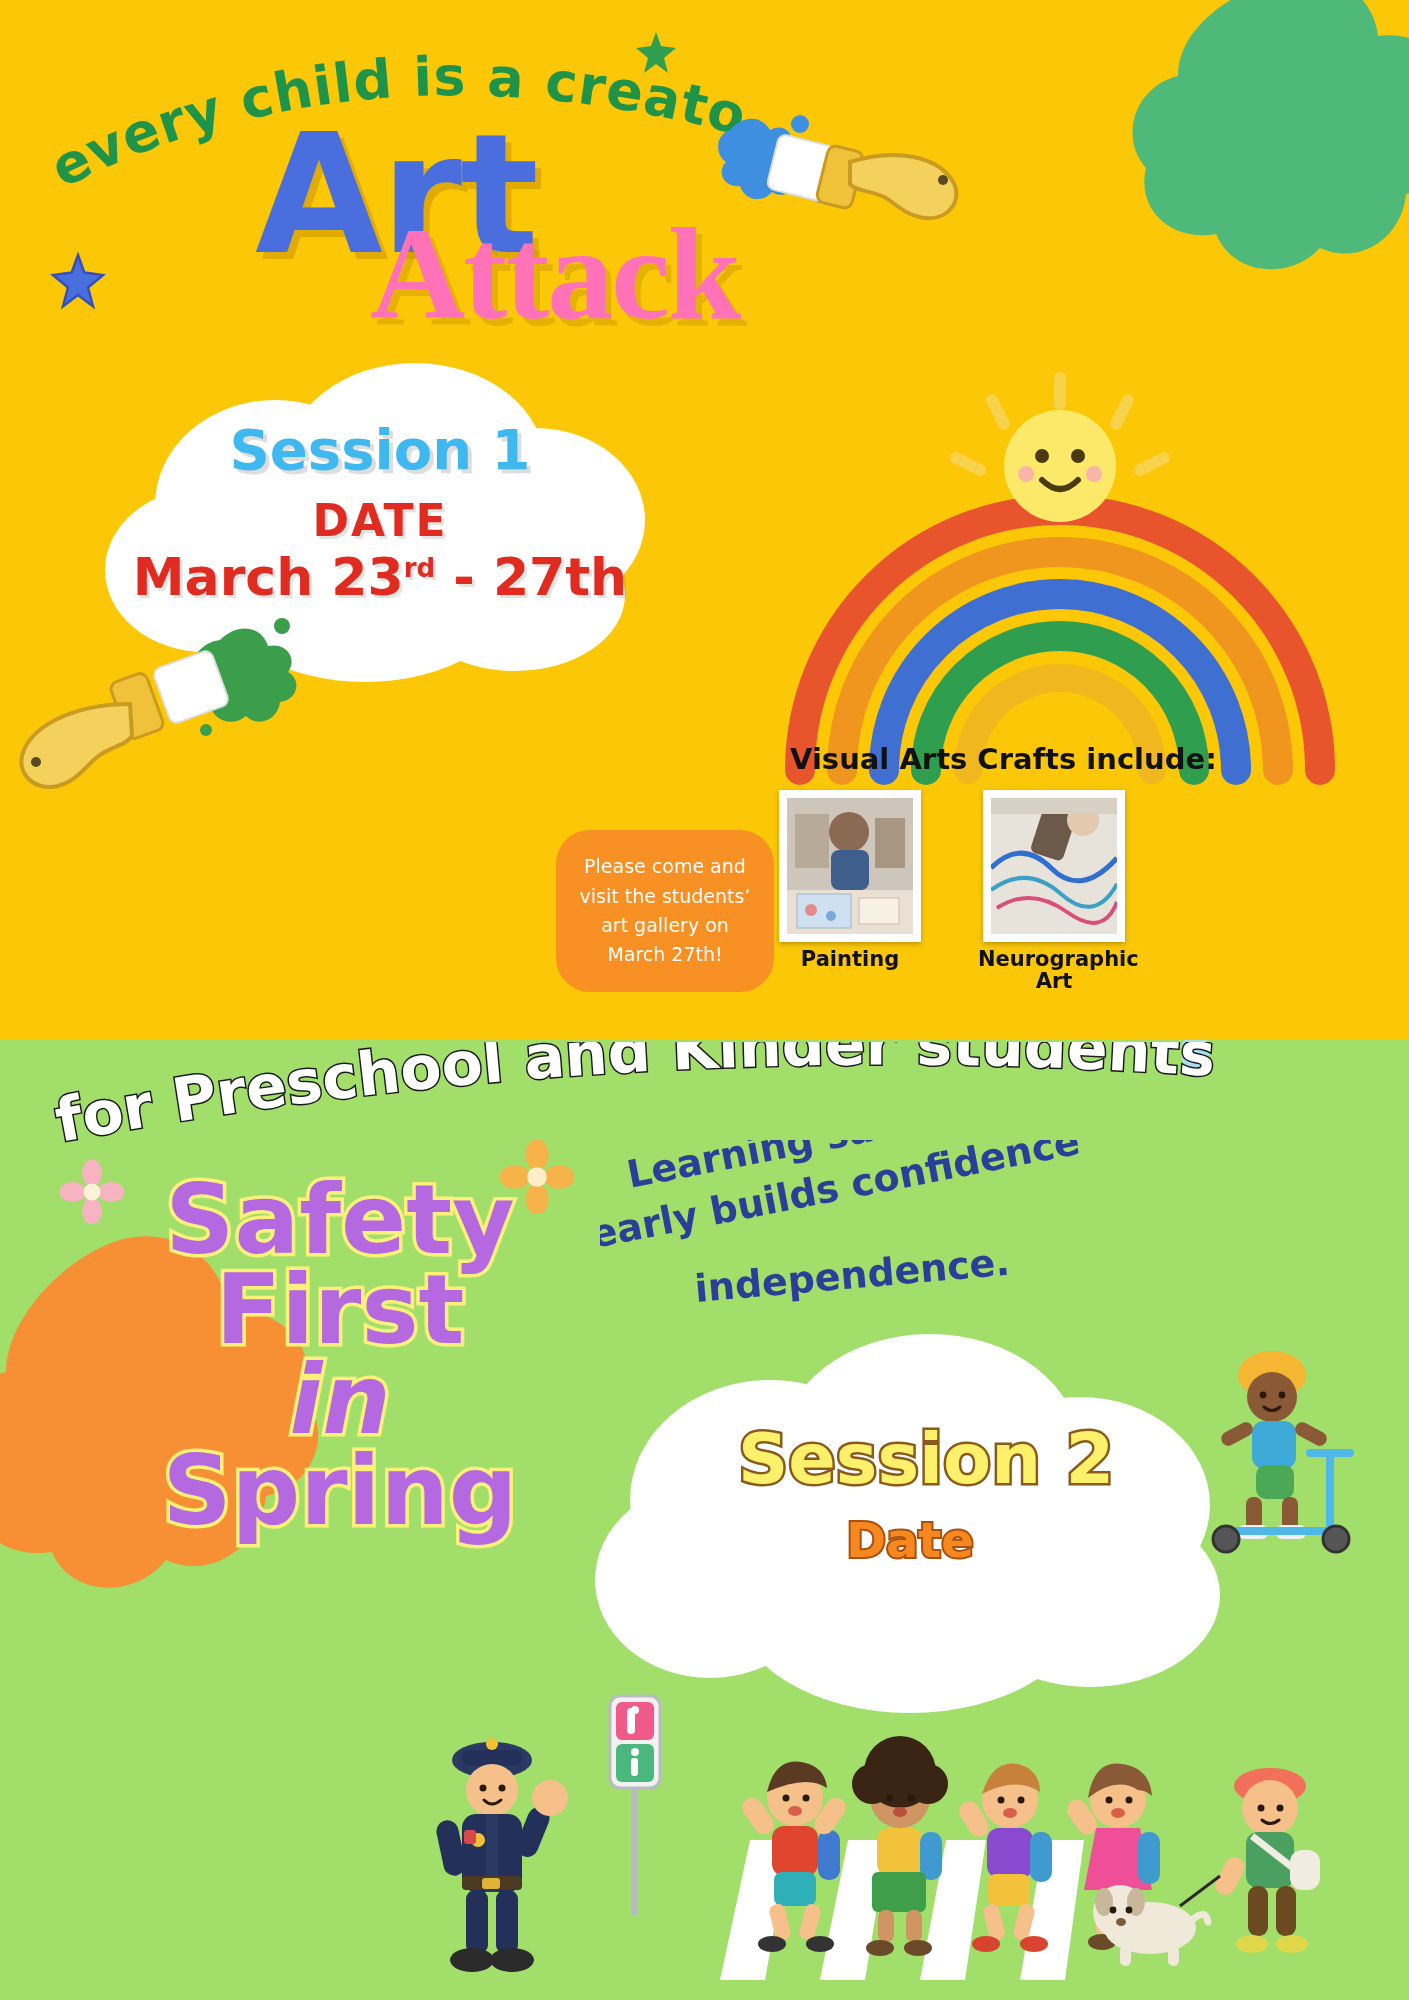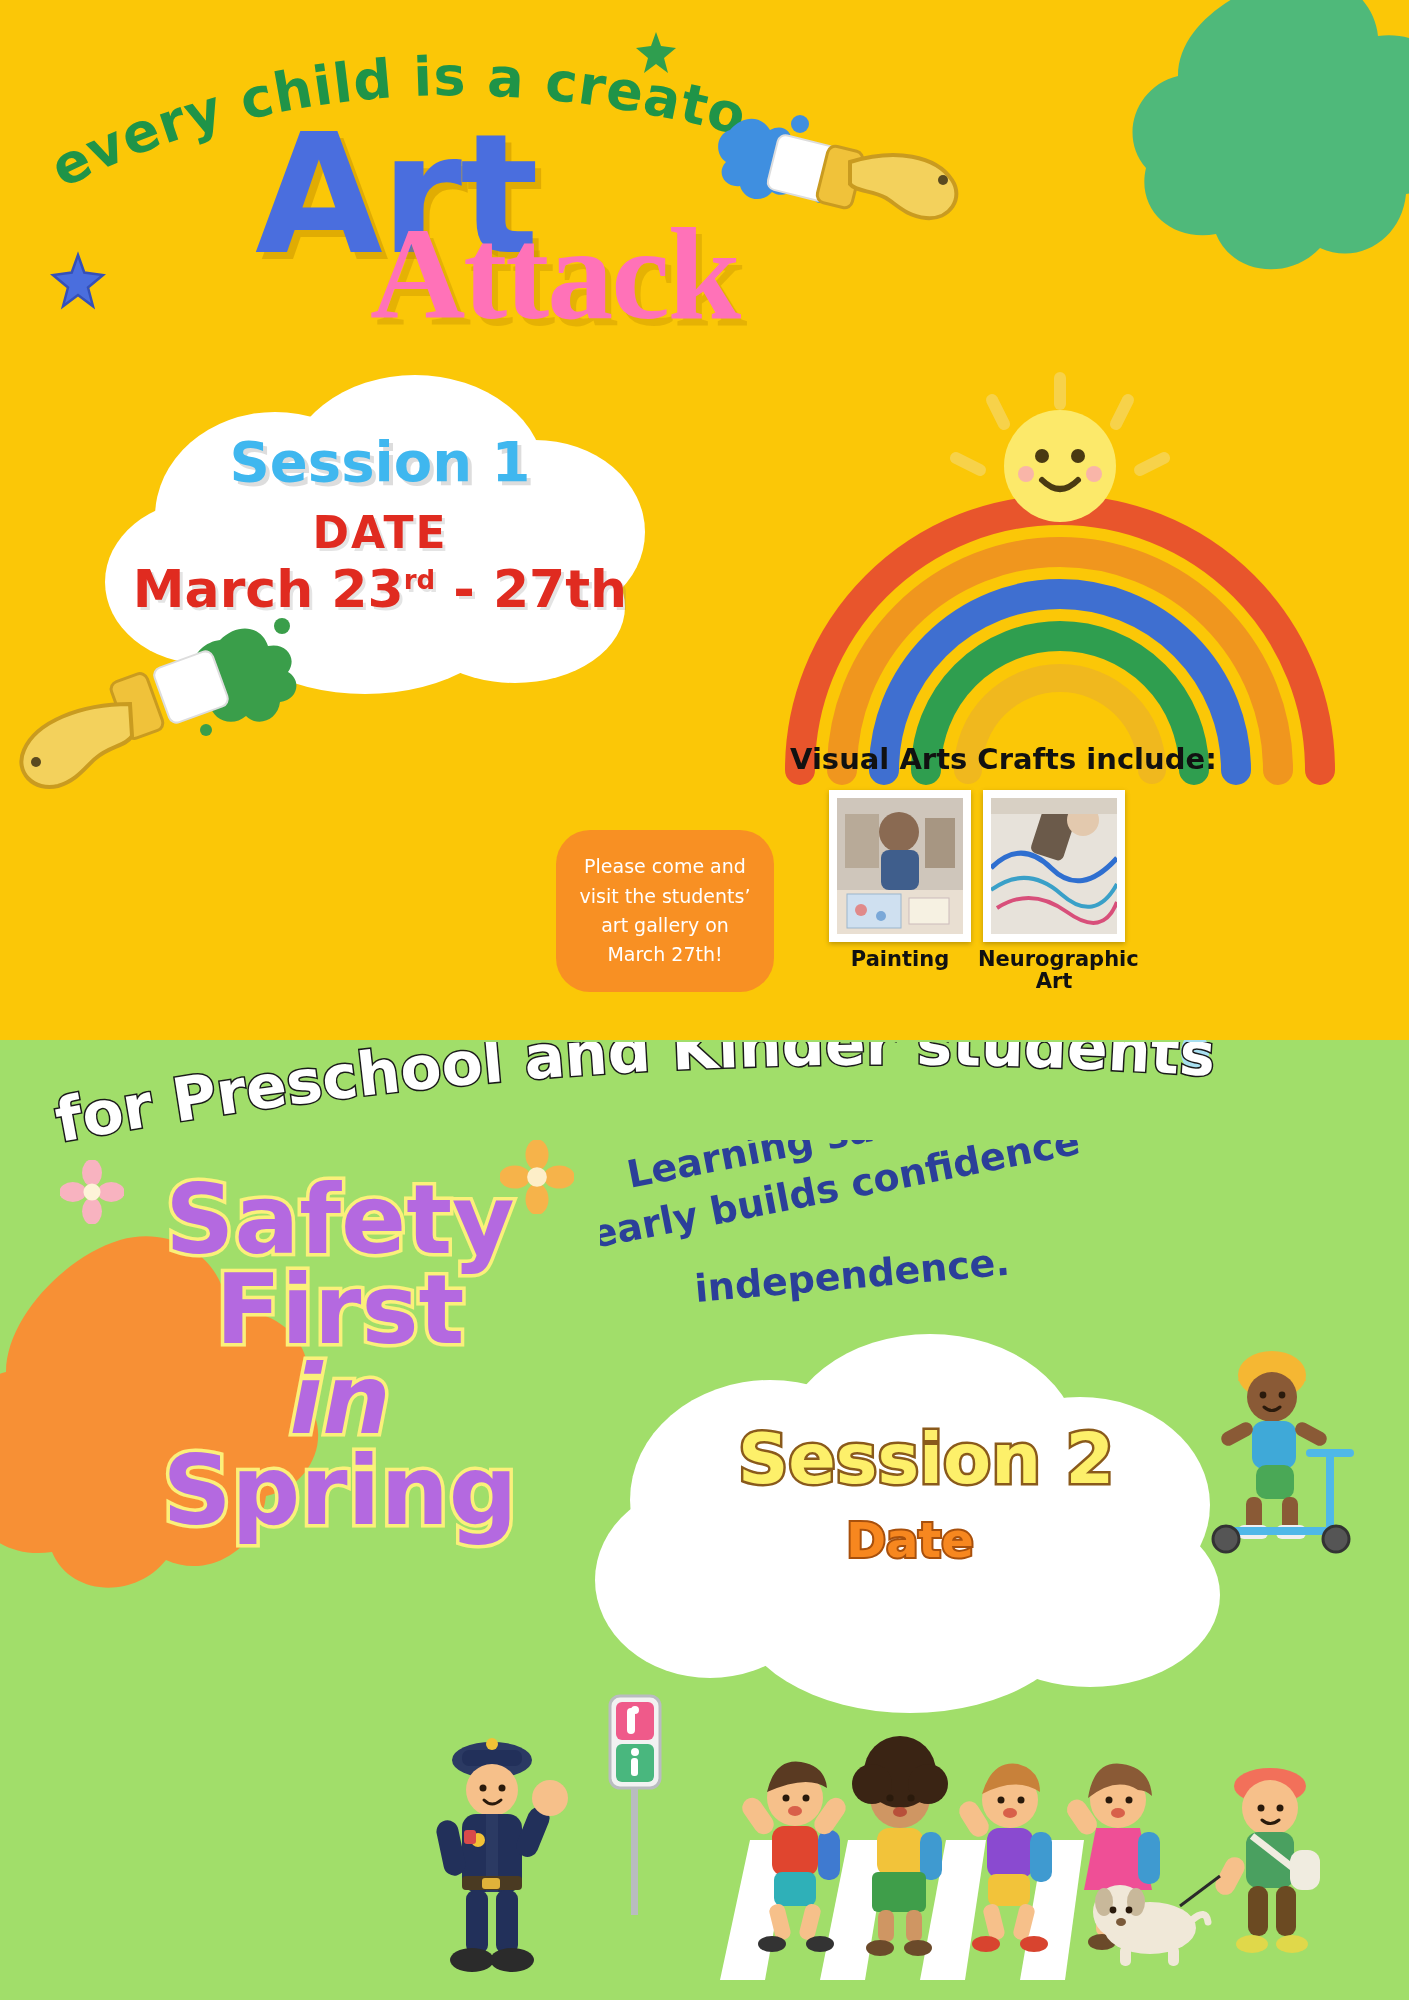--- a/index.html
+++ b/index.html
@@ -34,21 +34,21 @@
   }
   .attack-word{
     position:absolute;left:370px;top:215px;
     font-family:Liberation Serif, serif;font-weight:bold;
     font-size:132px;color:#ff72b8;line-height:.9;
     text-shadow:6px 7px 0 rgba(190,140,0,.35);
     letter-spacing:-2px;
   }
 
   
-  .cloud1{position:absolute;left:95px;top:367px;width:570px;height:330px;}
+  .cloud1{position:absolute;left:95px;top:355px;width:570px;height:330px;}
   .session1{
     position:absolute;left:0;top:62px;width:570px;text-align:center;
     font-family:"DejaVu Sans",sans-serif;font-weight:bold;font-size:56px;
     color:#3fb7ef;text-shadow:4px 4px 0 rgba(120,120,120,.25);
   }
   .date-label1{
     position:absolute;left:0;top:140px;width:570px;text-align:center;
     font-family:"DejaVu Sans",sans-serif;font-weight:bold;font-size:44px;
     color:#e02b20;text-shadow:3px 3px 0 rgba(120,120,120,.2);letter-spacing:2px;
   }
@@ -82,21 +82,21 @@
   .craft{position:absolute;width:152px;text-align:center;}
   .craft .frame{
     width:142px;height:152px;margin:0 auto;
     border:8px solid #fff;box-sizing:border-box;overflow:hidden;position:relative;
     box-shadow:0 2px 5px rgba(0,0,0,.25);
   }
   .craft .cap{
     margin-top:6px;font-family:"DejaVu Sans",sans-serif;font-weight:bold;
     font-size:21px;color:#111;line-height:1.05;
   }
-  .craft1{left:824px;top:790px;}
+  .craft1{left:774px;top:790px;}
   .craft2{left:978px;top:790px;}
   .craft3{left:1162px;top:790px;}
 
   
   .for-students{
     position:absolute;left:50px;top:1042px;width:1330px;height:110px;
   }
   .for-students text{
     font-family:"DejaVu Sans",sans-serif;font-weight:bold;font-size:60px;
     fill:#ffffff;stroke:#1a1a1a;stroke-width:3px;paint-order:stroke fill;

